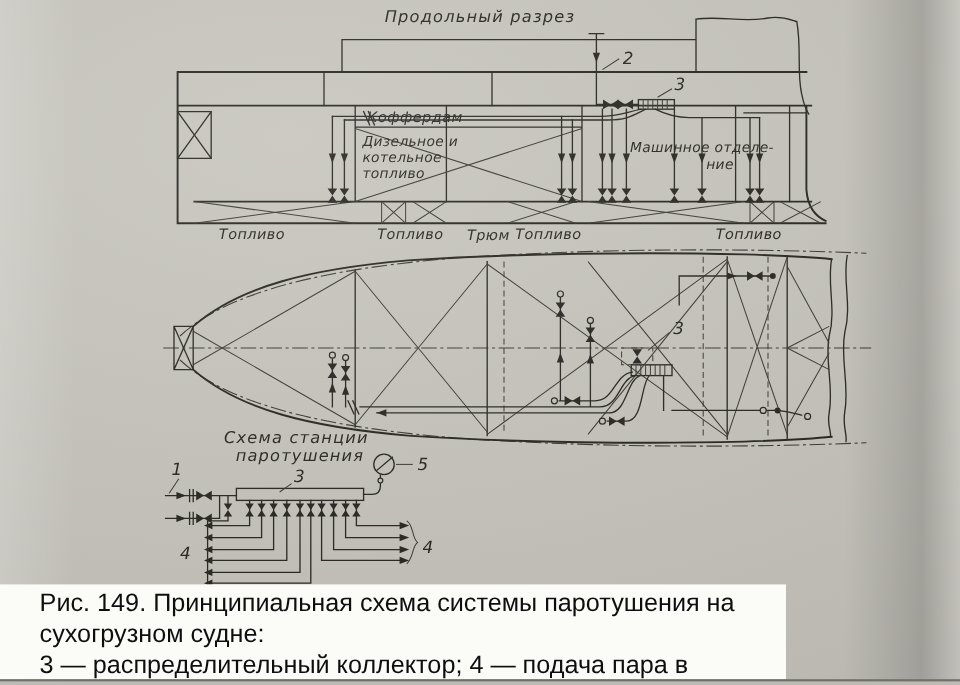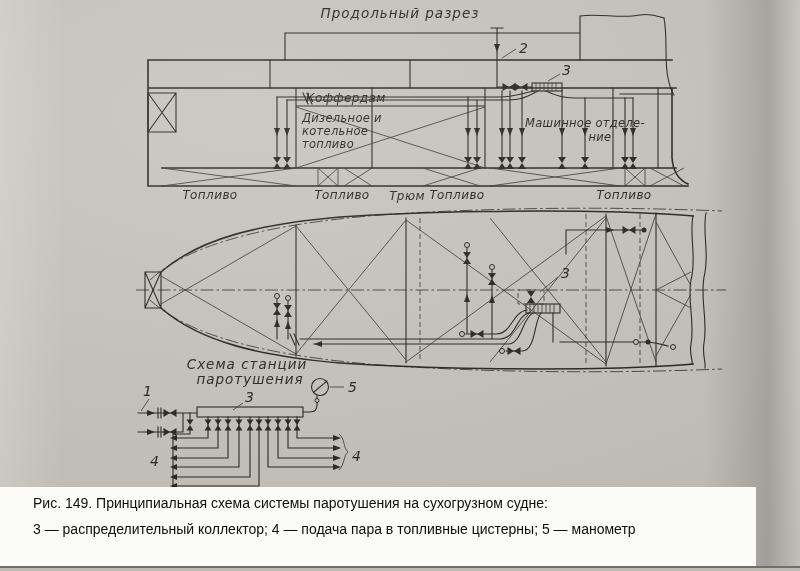--- a/index.html
+++ b/index.html
@@ -22,24 +22,24 @@
   .dashdot{stroke:#3a382f;stroke-width:.9;fill:none;stroke-dasharray:13 3 2.5 3;}
   .fill{fill:#26241f;stroke:none;}
   .opn {stroke:#26241f;stroke-width:1;fill:#c6c4bc;}
   text{fill:#26241f;}
   .lbl {font-style:italic;font-size:12px;letter-spacing:.4px;}
   .lbl-s{font-style:italic;font-size:11.5px;letter-spacing:.3px;}
   .ttl {font-style:italic;font-size:13.5px;letter-spacing:1px;}
   .num {font-style:italic;font-size:14px;}
   .mid {text-anchor:middle;}
   #caption{
-    position:absolute;left:0;top:487px;width:756px;height:79px;
+    position:absolute;left:0;top:487px;width:655px;height:79px;
     background:#fbfbf8;color:#0e0e0e;
     font-family:"Liberation Sans","DejaVu Sans",sans-serif;
-    font-size:14px;line-height:26px;
+    font-size:21px;line-height:26px;
     padding:3px 4px 0 33px;box-sizing:border-box;
   }
   #bottom-bar{position:absolute;left:0;top:566px;width:800px;height:2px;background:#6f6f6c;}
   #bottom-edge{position:absolute;left:0;top:568px;width:800px;height:3px;background:#bdbbb4;}
 </style>
 </head>
 <body>
 
 <div id="stage">
 

